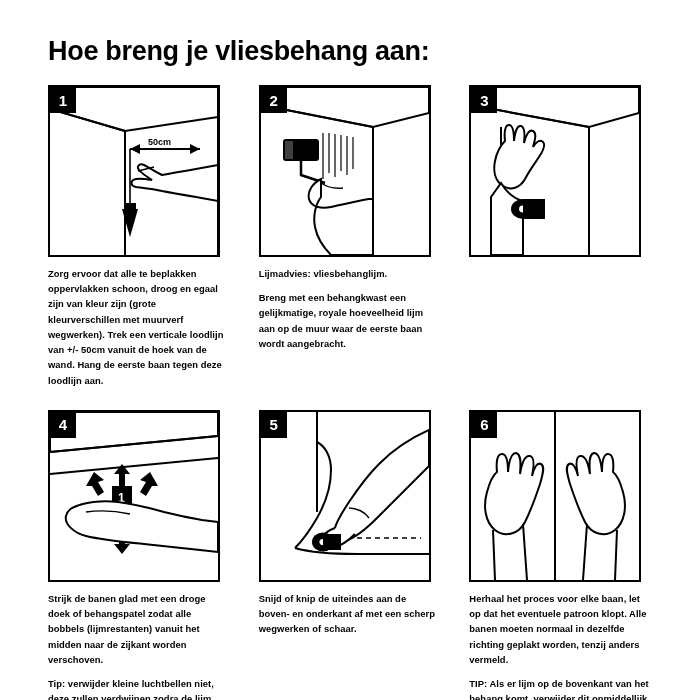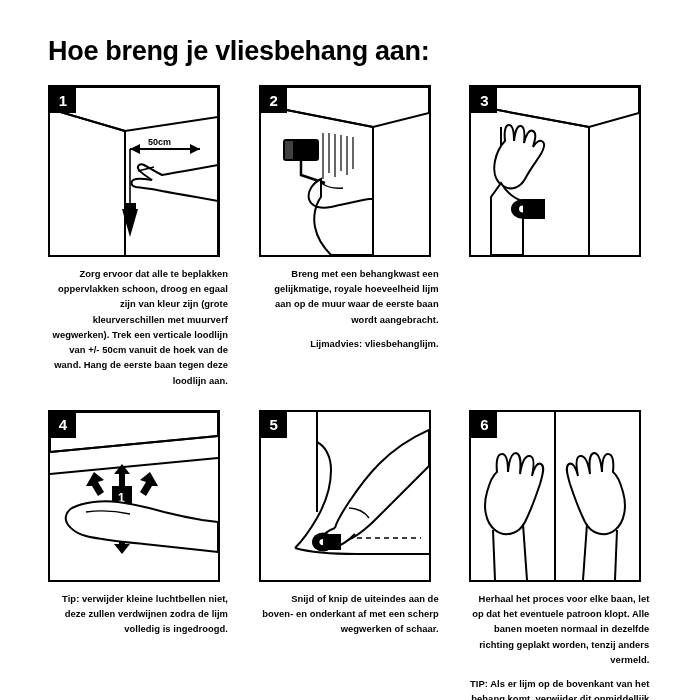--- a/index.html
+++ b/index.html
@@ -65,21 +65,20 @@
     font-size: 9.4px;
     line-height: 1.62;
     font-weight: bold;
     margin-top: 9px;
     width: 180px;
     letter-spacing: 0.05px;
     color: #000;
   }
   .caption p {
     margin: 0 0 9px 0;
-    text-align: right;
   }
   .caption p:last-child { margin-bottom: 0; }
   .row2 { margin-top: 22px; }
   svg { display: block; }
 </style>
 </head>
 <body>
 
 <div class="page">
 
@@ -134,22 +133,22 @@
           <rect x="22" y="52" width="36" height="22" rx="3" fill="#000"></rect>
           <rect x="24" y="54" width="8" height="18" fill="#ffffff" opacity="0.25"></rect>
 
           <path d="M40 74 L40 88 L64 96" fill="none" stroke="#000" stroke-width="2.5"></path>
 
           <path d="M60 92 C52 96 46 104 48 112 C50 120 60 122 70 120 C84 117 96 114 108 112 L112 112 L112 168 L70 168 C62 160 56 150 54 140 C52 130 54 118 60 110 Z" fill="#ffffff" stroke="#000" stroke-width="2"></path>
           <path d="M60 96 C66 100 74 102 82 101" fill="none" stroke="#000" stroke-width="1.4"></path>
         </svg>
       </div>
       <div class="caption">
+        <p>Lijmadvies: vliesbehanglijm.</p>
         <p>Breng met een behangkwast een gelijkmatige, royale hoeveelheid lijm aan op de muur waar de eerste baan wordt aangebracht.</p>
-        <p>Lijmadvies: vliesbehanglijm.</p>
       </div>
     </div>
 
     <div class="cell">
       <div class="panel">
         <div class="badge">3</div>
         <svg width="168" height="168" viewBox="0 0 168 168">
           <polygon points="0,0 168,0 168,26 118,40 0,18" fill="#ffffff" stroke="#000" stroke-width="2"></polygon>
           <line x1="0" y1="18" x2="118" y2="40" stroke="#000" stroke-width="2"></line>
           <line x1="118" y1="40" x2="118" y2="168" stroke="#000" stroke-width="2"></line>
@@ -185,20 +184,21 @@
           <polygon points="44,60 36,74 42,74 48,84 54,80 48,70 54,68" fill="#000"></polygon>
           <polygon points="100,60 108,74 102,74 96,84 90,80 96,70 90,68" fill="#000"></polygon>
           <polygon points="44,124 36,110 42,110 48,100 54,104 48,114 54,116" fill="#000"></polygon>
           <polygon points="100,124 108,110 102,110 96,100 90,104 96,114 90,116" fill="#000"></polygon>
 
           <path d="M22 96 C34 90 52 88 68 90 C84 92 100 96 114 100 C126 103 140 106 152 108 L168 110 L168 140 L150 138 C132 136 112 134 94 132 C74 130 52 128 36 124 C24 121 14 112 16 104 C17 100 19 98 22 96 Z" fill="#ffffff" stroke="#000" stroke-width="2"></path>
           <path d="M36 100 C50 98 66 99 80 102" fill="none" stroke="#000" stroke-width="1.3"></path>
         </svg>
       </div>
       <div class="caption">
+        <p>Strijk de banen glad met een droge doek of behangspatel zodat alle bobbels (lijmrestanten) vanuit het midden naar de zijkant worden verschoven.</p>
         <p>Tip: verwijder kleine luchtbellen niet, deze zullen verdwijnen zodra de lijm volledig is ingedroogd.</p>
       </div>
     </div>
 
     <div class="cell row2">
       <div class="panel">
         <div class="badge">5</div>
         <svg width="168" height="168" viewBox="0 0 168 168">
 
           <line x1="56" y1="0" x2="56" y2="100" stroke="#000" stroke-width="2"></line>

